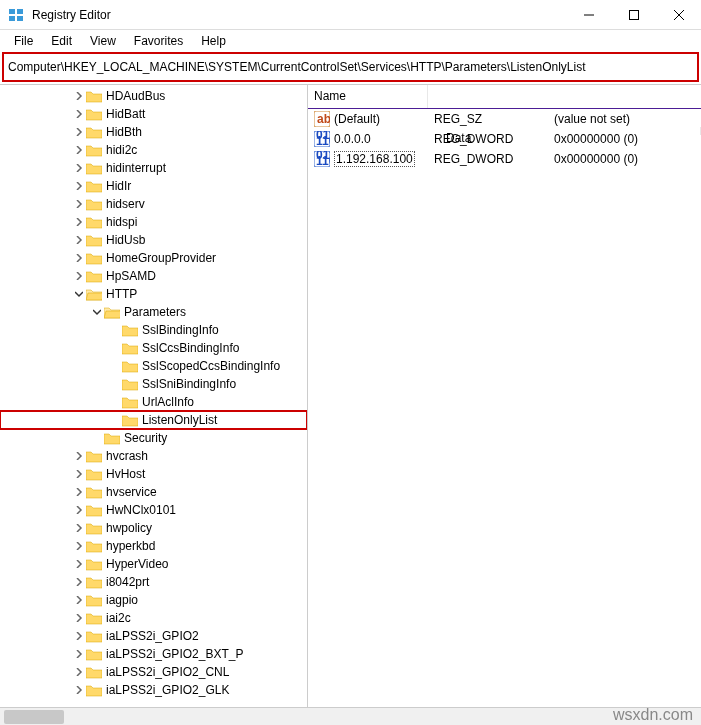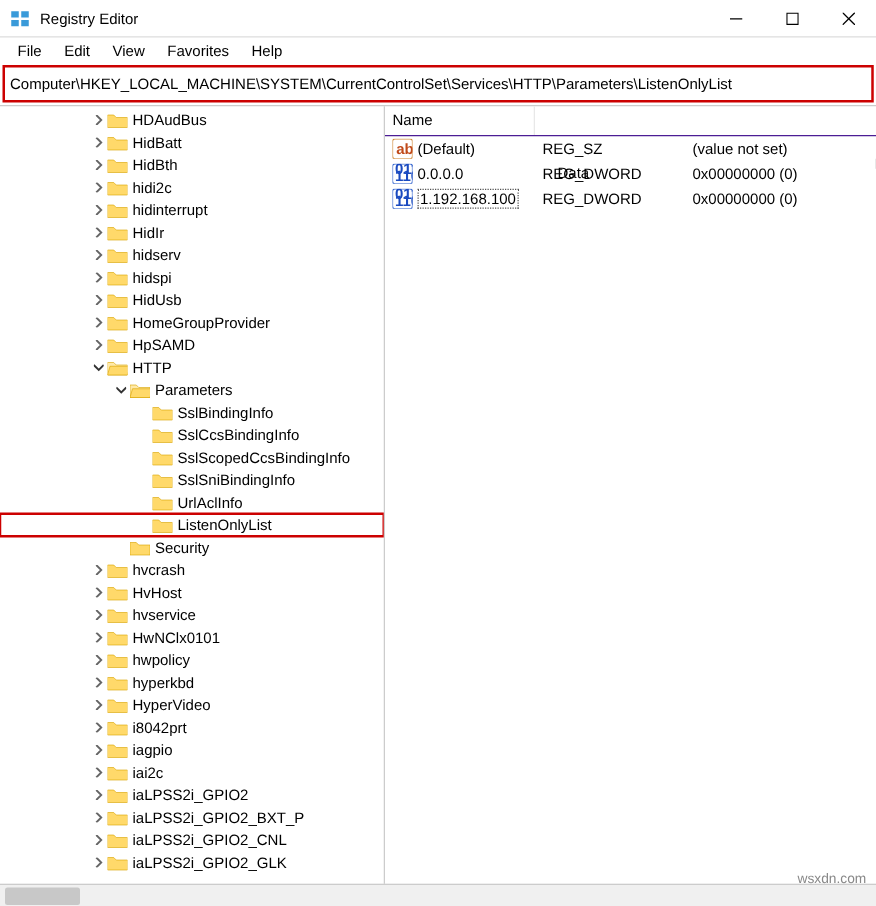--- a/index.html
+++ b/index.html
@@ -51,21 +51,21 @@
 .cell-type { width: 120px; }
 .cell-data { flex: 1; }
 .val-icon { width: 16px; height: 16px; flex-shrink: 0; }
 .selected-box { border: 1px dotted #555; padding: 0 1px; }
 
 
 .hscroll { position: absolute; bottom: 0; left: 0; right: 0; height: 18px; background: #f0f0f0; border-top: 1px solid #ccc; display: flex; align-items: center; }
 .hscroll .thumb { height: 14px; background: #c8c8c8; border-radius: 2px; }
 
 
-.footer { position: absolute; bottom: 16px; right: 8px; font-size: 11px; color: #888; }
+.footer { position: absolute; bottom: 1px; right: 8px; font-size: 16px; color: #888; }
 </style>
 </head>
 <body>
 
 <div class="titlebar">
   <span class="app-icon">
     <svg viewBox="0 0 16 16">
         <rect x="1" y="2" width="6" height="5" fill="#3a9ad9"></rect>
         <rect x="9" y="2" width="6" height="5" fill="#3a9ad9"></rect>
         <rect x="1" y="9" width="6" height="5" fill="#3a9ad9"></rect>

